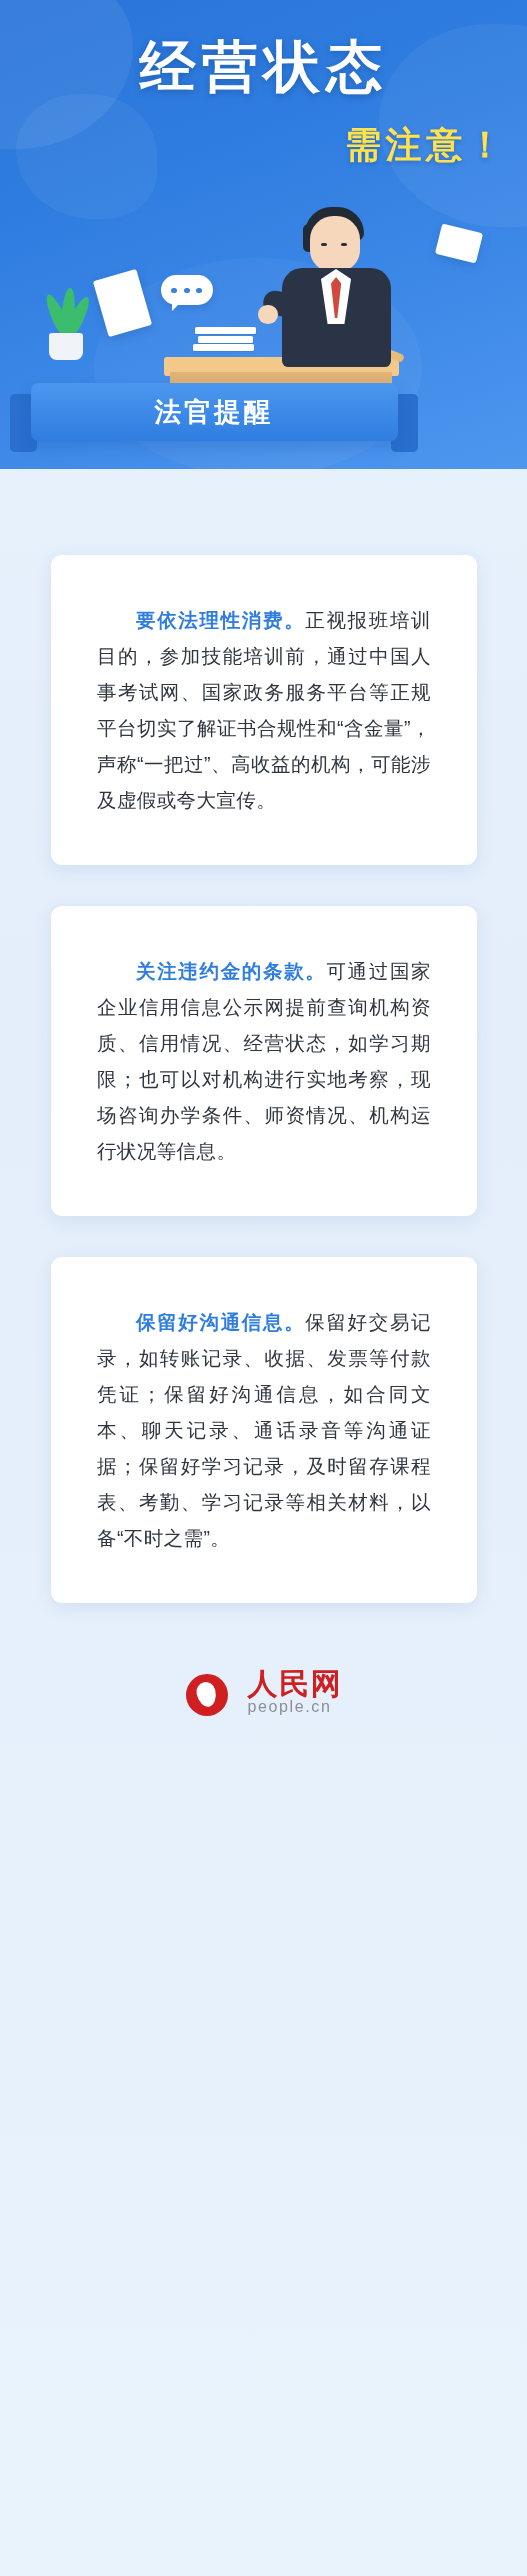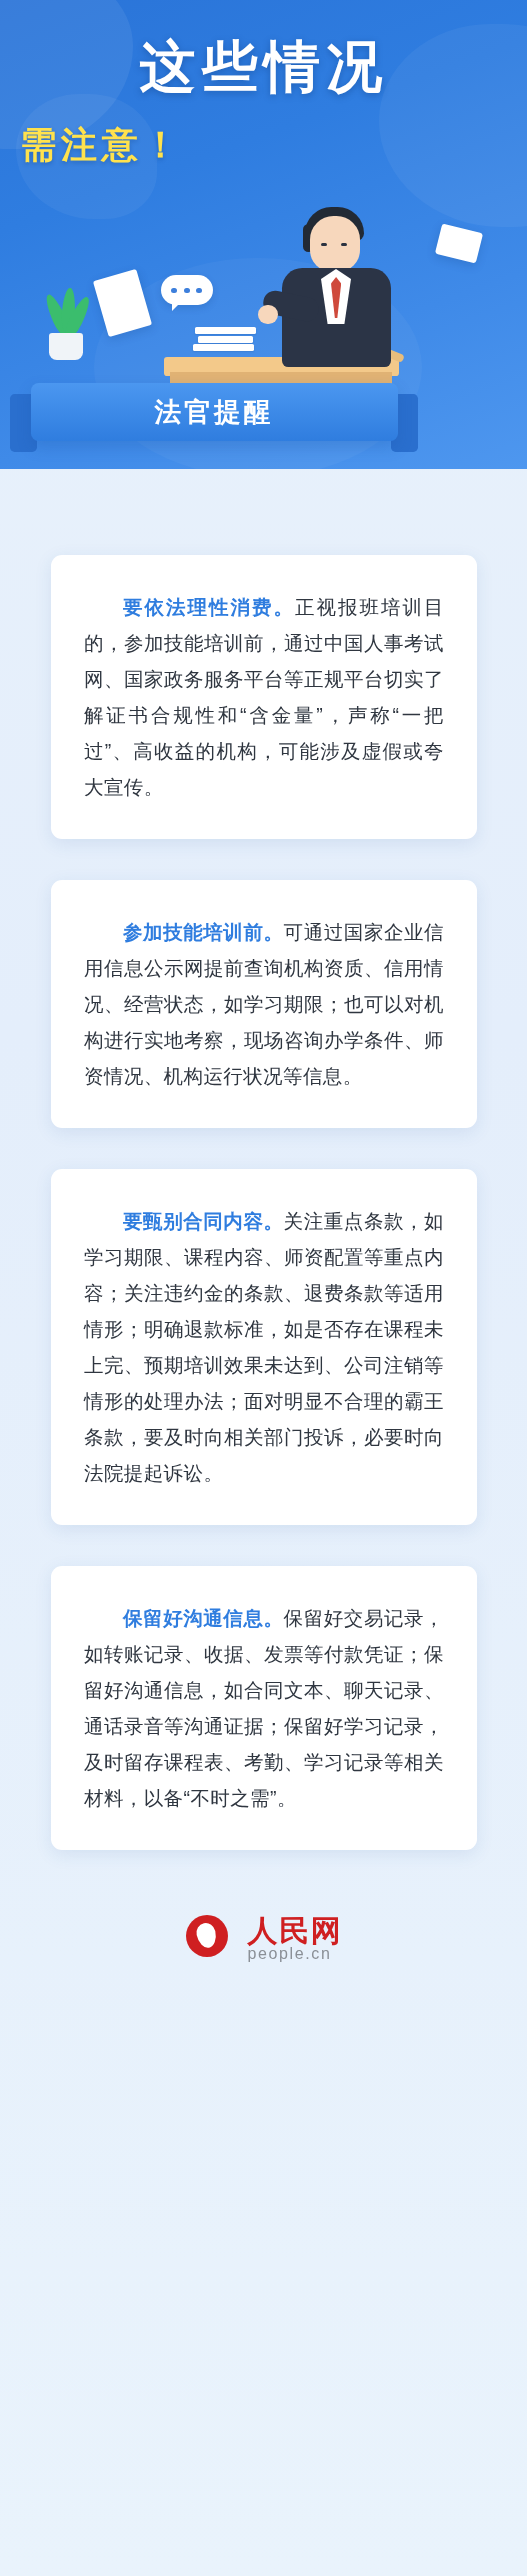--- a/index.html
+++ b/index.html
@@ -47,21 +47,21 @@
     font-weight: bold;
     color: #ffffff;
     letter-spacing: 6.3px;
     text-shadow: 0 2.3px 7.8px rgba(10,50,110,0.35);
   }
   .hero-sub-wrap {
     position: absolute;
     top: 116px;
     left: 0;
     width: 528px;
-    text-align: left;
+    text-align: right;
   }
   .hero-sub {
     display: inline-block;
     font-size: 36px;
     font-weight: bold;
     color: #ffe24d;
     letter-spacing: 4.7px;
     padding: 4.7px 20.3px;
     text-shadow: 0 1.6px 4.7px rgba(10,50,110,0.3);
   }
@@ -215,21 +215,21 @@
     position: relative;
     width: 426px;
     margin: 0 auto 41px auto;
     background: #ffffff;
     border-radius: 11px;
     box-shadow: 0 4.7px 17px rgba(40,90,160,0.10);
     padding: 31px 30px 31px 30px;
     box-sizing: border-box;
   }
   .card p {
-    margin: 3px;
+    margin: 16px;
     font-size: 19.5px;
     line-height: 36px;
     color: #2f3640;
     text-align: justify;
     text-indent: 39px;
     letter-spacing: 0.4px;
   }
   .card p .lead {
     color: #2f7ddf;
     font-weight: bold;
@@ -237,21 +237,21 @@
 
   
   .footer {
     position: relative;
     width: 528px;
     padding: 23.5px 0 36px 0;
     text-align: center;
   }
   .logo-row {
     display: inline-flex;
-    align-items: flex-start;
+    align-items: flex-end;
     gap: 20px;
   }
   .logo-mark {
     width: 42px; height: 42px;
     border-radius: 50%;
     background: #cf1f21;
     position: relative;
   }
   .logo-mark::after {
     content: "";
@@ -282,21 +282,21 @@
 <body>
 
 <div class="page">
 
   <div class="hero">
     <div class="hero-blob blob1"></div>
     <div class="hero-blob blob2"></div>
     <div class="hero-blob blob3"></div>
     <div class="hero-blob blob4"></div>
 
-    <div class="hero-title">这些情况</div>
+    <div class="hero-title">经营状态</div>
     <div class="hero-sub-wrap">
       <span class="hero-sub">需注意！</span>
     </div>
 
     <div class="illus">
       <div class="plant">
         <div class="leaf leaf-a"></div>
         <div class="leaf leaf-b"></div>
         <div class="leaf leaf-c"></div>
         <div class="pot"></div>
@@ -339,26 +339,23 @@
     </div>
   </div>
 
   <div class="cards">
 
     <div class="card">
       <p><span class="lead">要依法理性消费。</span><span>正视报班培训目的，参加技能培训前，通过中国人事考试网、国家政务服务平台等正规平台切实了解证书合规性和“含金量”，声称“一把过”、高收益的机构，可能涉及虚假或夸大宣传。</span></p>
     </div>
 
     <div class="card">
-      <p><span class="lead">参加技能培训前。</span><span>可通过国家企业信用信息公示网提前查询机构资质、信用情况、经营状态，如学习期限；也可以对机构进行实地考察，现场咨询办学条件、师资情况、机构运行状况等信息。</span></p>
-    </div>
-
-    <div class="card">
-      <p><span class="lead">要甄别合同内容。</span><span>关注重点条款，如学习期限、课程内容、师资配置等重点内容；关注违约金的条款、退费条款等适用情形；明确退款标准，如是否存在课程未上完、预期培训效果未达到、公司注销等情形的处理办法；面对明显不合理的霸王条款，要及时向相关部门投诉，必要时向法院提起诉讼。</span></p>
-    </div>
+      <p><span class="lead">关注违约金的条款。</span><span>可通过国家企业信用信息公示网提前查询机构资质、信用情况、经营状态，如学习期限；也可以对机构进行实地考察，现场咨询办学条件、师资情况、机构运行状况等信息。</span></p>
+    </div>
+
 
     <div class="card">
       <p><span class="lead">保留好沟通信息。</span><span>保留好交易记录，如转账记录、收据、发票等付款凭证；保留好沟通信息，如合同文本、聊天记录、通话录音等沟通证据；保留好学习记录，及时留存课程表、考勤、学习记录等相关材料，以备“不时之需”。</span></p>
     </div>
 
   </div>
 
   <div class="footer">
     <div class="logo-row">
       <div class="logo-mark"></div>

